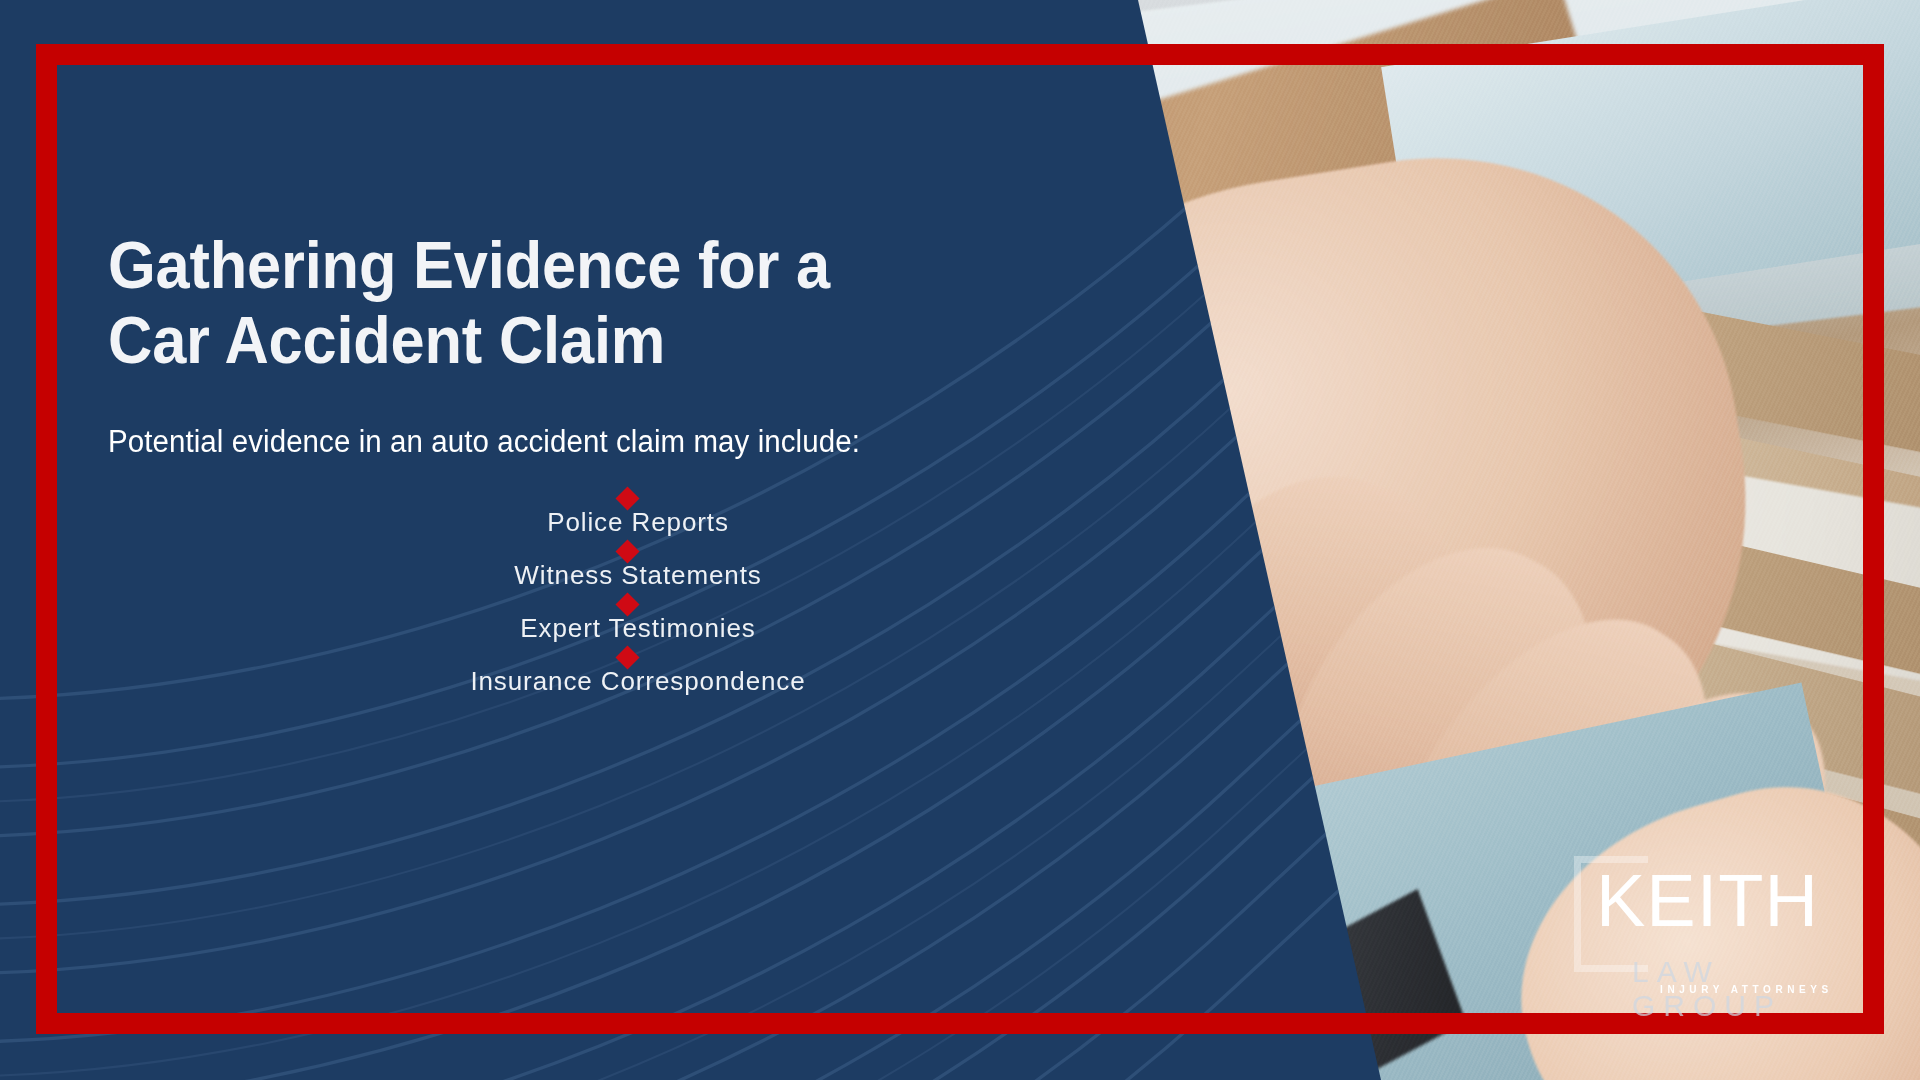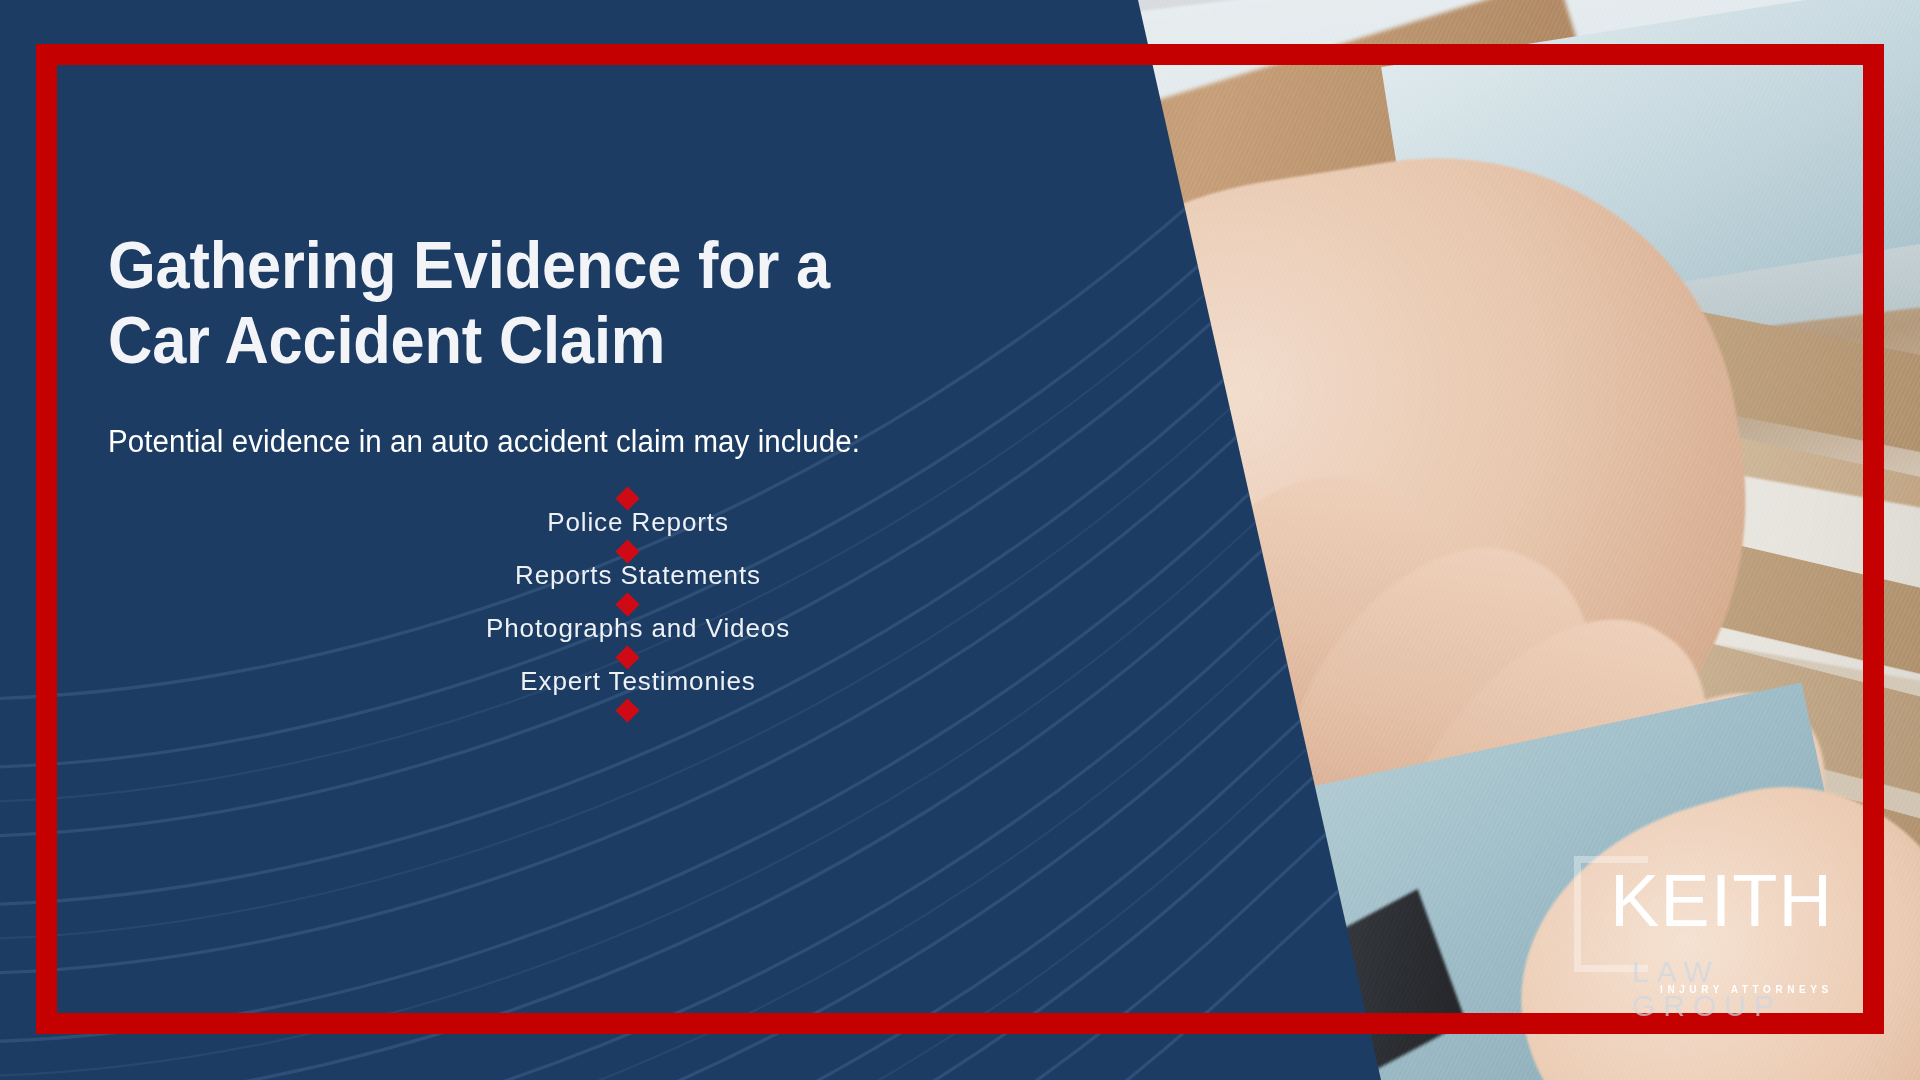--- a/index.html
+++ b/index.html
@@ -221,21 +221,21 @@
   }
   .logo-bracket {
     position:absolute;
     left:0; top:0;
     width:74px; height:116px;
     border:7px solid rgba(255,255,255,.34);
     border-right:none;
   }
   .logo-keith {
     position:absolute;
-    left:36px; top:8px;
+    left:22px; top:8px;
     font-family:"Liberation Sans", sans-serif;
     font-weight:400;
     font-size:74px;
     line-height:1;
     letter-spacing:1px;
     color:#ffffff;
   }
   .logo-lawgroup {
     position:absolute;
     left:58px; top:88px;
@@ -319,32 +319,29 @@
     <h1 class="headline">Gathering Evidence for a
 Car Accident Claim</h1>
     <p class="subhead">Potential evidence in an auto accident claim may include:</p>
     <ul class="evidence-list">
       <li>
         <span class="bullet-diamond"></span>
         <span class="item-label">Police Reports</span>
       </li>
       <li>
         <span class="bullet-diamond"></span>
-        <span class="item-label">Reports Statements</span>
-      </li>
-      <li>
-        <span class="bullet-diamond"></span>
-        <span class="item-label">Photographs and Videos</span>
+        <span class="item-label">Witness Statements</span>
       </li>
       <li>
         <span class="bullet-diamond"></span>
         <span class="item-label">Expert Testimonies</span>
       </li>
       <li>
         <span class="bullet-diamond"></span>
+        <span class="item-label">Insurance Correspondence</span>
       </li>
     </ul>
   </div>
 
   <div class="logo">
     <div class="logo-bracket"></div>
     <div class="logo-keith">KEITH</div>
     <div class="logo-lawgroup">LAW GROUP</div>
     <div class="logo-injury">INJURY ATTORNEYS</div>
   </div>

